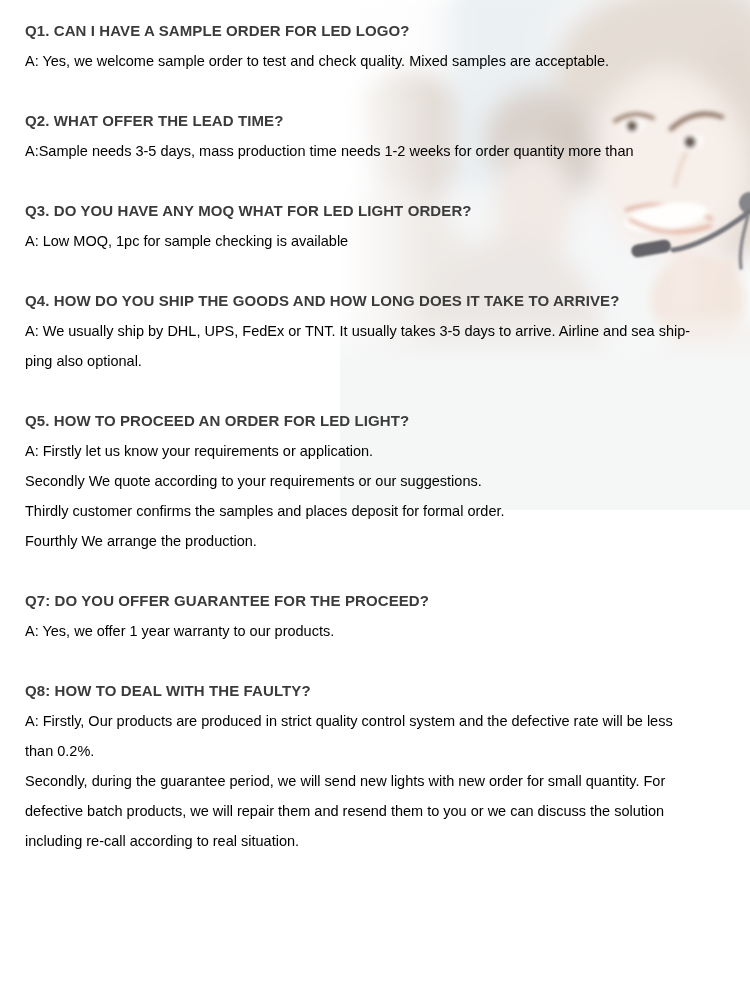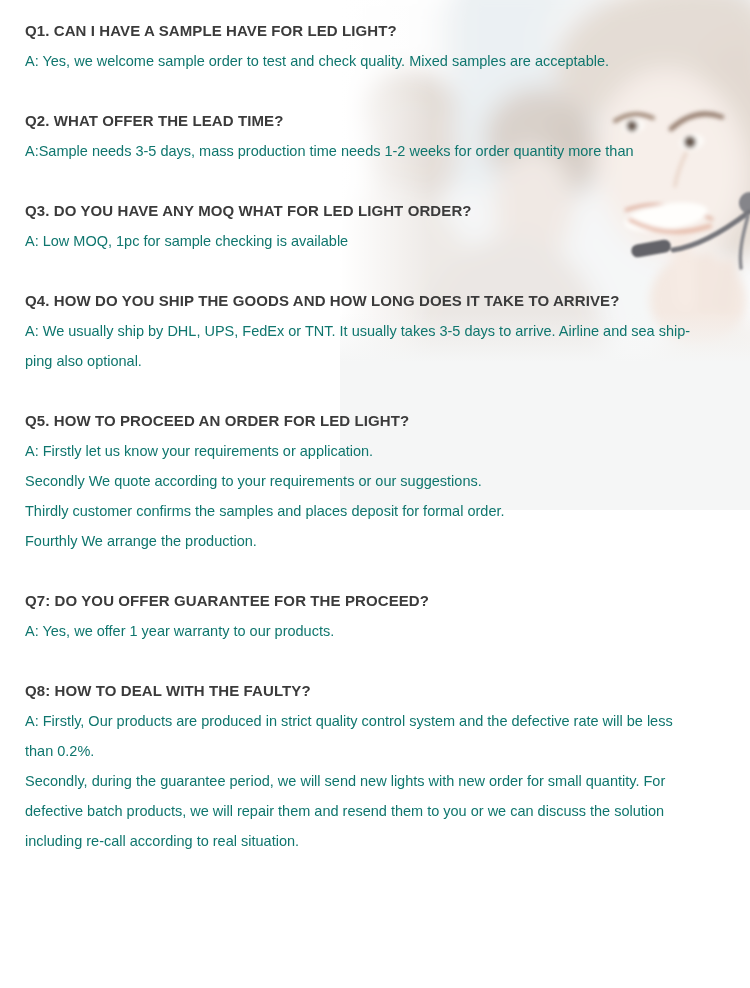--- a/index.html
+++ b/index.html
@@ -33,21 +33,21 @@
     font-weight: bold;
     line-height: 30px;
     color: #3b3b3b;
     letter-spacing: 0.1px;
     white-space: pre;
   }
   .qa-answer {
     font-size: 14.5px;
     font-weight: normal;
     line-height: 30px;
-    color: #0f766e;
+    color: #000000;
     white-space: pre;
   }
 </style>
 </head>
 <body>
 
 <div class="photo-wrap">
   <svg width="410" height="510" viewBox="0 0 410 510" xmlns="http://www.w3.org/2000/svg" role="img">
     <defs>
       <filter id="b12" x="-40%" y="-40%" width="180%" height="180%">
@@ -120,21 +120,21 @@
       <rect x="291" y="242" width="40" height="13" rx="6.5" fill="#646469" transform="rotate(-10 311 248)"></rect>
     </g>
 
     <rect x="0" y="0" width="92" height="510" fill="url(#gradLeft)"></rect>
     <rect x="0" y="312" width="410" height="198" fill="url(#gradBottom)"></rect>
   </svg>
 </div>
 
 <main class="faq">
   <section class="qa-block">
-    <div class="qa-question">Q1. CAN I HAVE A SAMPLE HAVE FOR LED LIGHT?</div>
+    <div class="qa-question">Q1. CAN I HAVE A SAMPLE ORDER FOR LED LOGO?</div>
     <div class="qa-answer">A: Yes, we welcome sample order to test and check quality. Mixed samples are acceptable.</div>
   </section>
 
   <section class="qa-block">
     <div class="qa-question">Q2. WHAT OFFER THE LEAD TIME?</div>
     <div class="qa-answer">A:Sample needs 3-5 days, mass production time needs 1-2 weeks for order quantity more than</div>
   </section>
 
   <section class="qa-block">
     <div class="qa-question">Q3. DO YOU HAVE ANY MOQ WHAT FOR LED LIGHT ORDER?</div>

